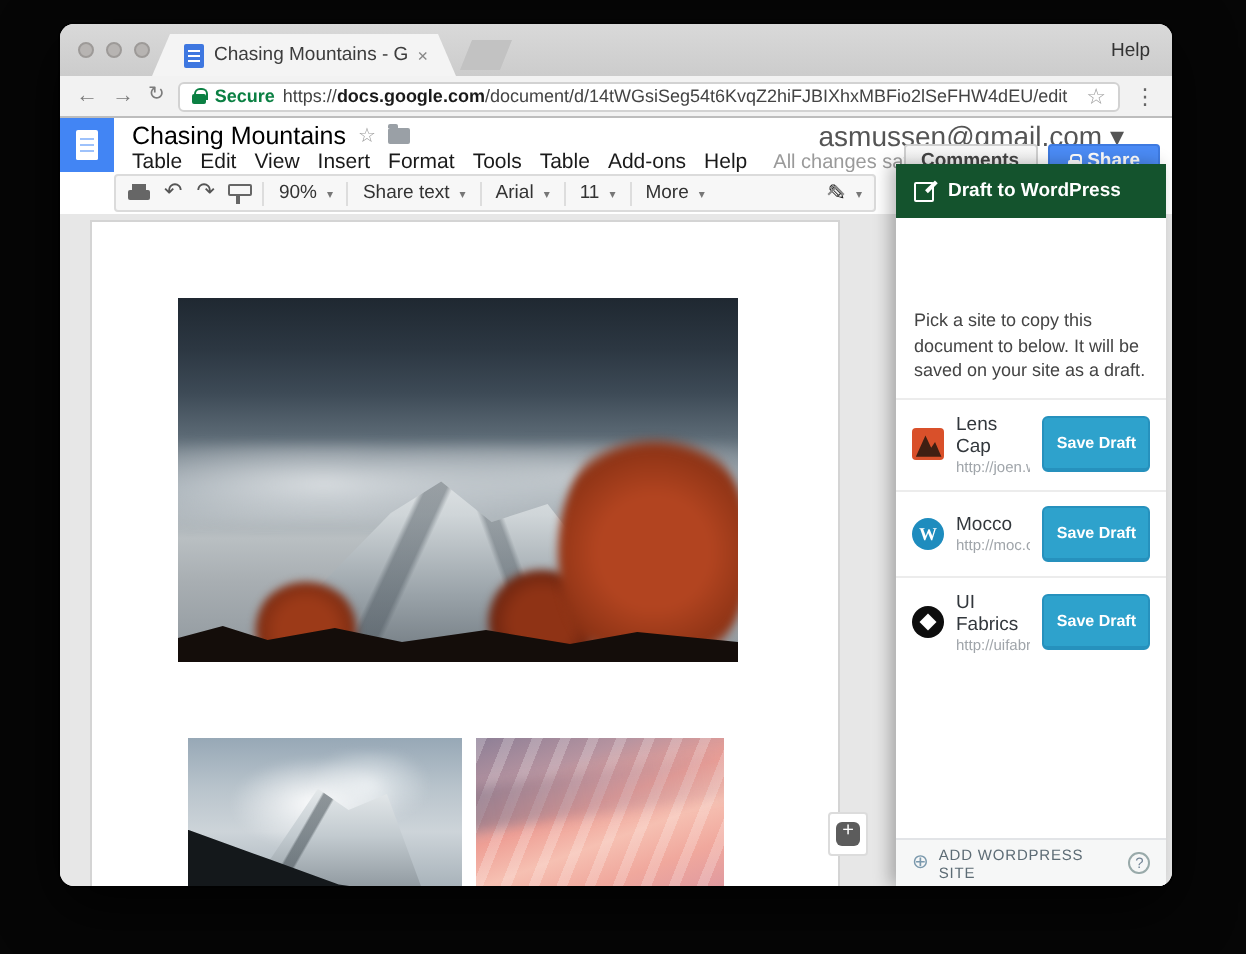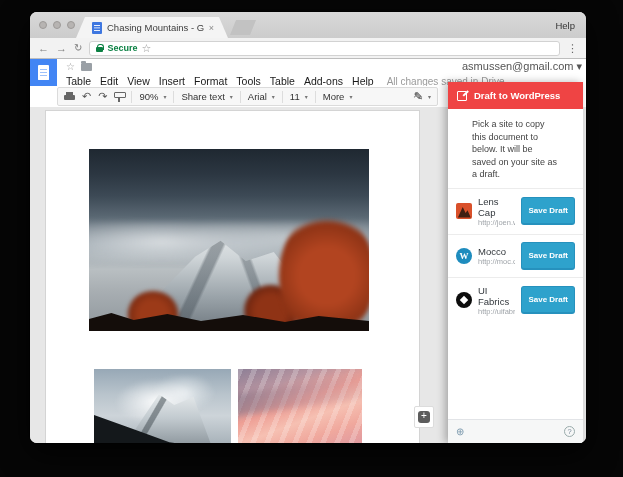--- a/index.html
+++ b/index.html
@@ -47,21 +47,21 @@
   .docs-logo::after { content:""; position:absolute; left:8px; top:6px; width:11px; height:15px; background:#fff; border-radius:1px;
     box-shadow:inset 0 -4px 0 #fff; }
   .docs-logo span { position:absolute; left:10px; top:10px; width:7px; height:8px;
     background:linear-gradient(#9ec2fb 0 1px, transparent 1px 3px) 0 0/7px 3px; z-index:1; }
   .doc-title { position:absolute; left:36px; top:2px; font-size:12.5px; color:#000; display:flex; align-items:center; gap:6px; }
   .title-star { font-size:10px; color:#9a9a9a; }
   .folder-ico { width:11px; height:8px; background:#9aa0a6; border-radius:1px; position:relative; }
   .folder-ico::before { content:""; position:absolute; left:0; top:-2px; width:5px; height:2px; background:#9aa0a6; border-radius:1px 1px 0 0; }
   .menubar { position:absolute; left:36px; top:16px; display:flex; gap:9px; font-size:10.5px; color:#1a1a1a; align-items:center; }
   .saved-status { color:#9a9a9a; font-size:10px; margin-left:4px; }
-  .account-email { position:absolute; right:4px; top:1px; font-size:11px; color:#555; }
+  .account-email { position:absolute; right:24px; top:1px; font-size:14px; color:#555; }
   .hdr-buttons { position:absolute; right:6px; top:13px; display:flex; gap:5px; }
   .btn-comments { font-size:9.5px; font-weight:bold; color:#444; background:linear-gradient(#f8f8f8,#f0f0f0);
     border:1px solid #d0d0d0; border-radius:2px; padding:2px 8px; }
   .btn-share { font-size:9.5px; font-weight:bold; color:#fff; background:#4b8bf5; border:1px solid #3e7ae0;
     border-radius:2px; padding:2px 9px; display:flex; align-items:center; gap:4px; }
   .lock-w { width:6px; height:7px; position:relative; }
   .lock-w::before { content:""; position:absolute; left:1px; top:0; width:4px; height:4px; border:1px solid #fff; border-radius:2px 2px 0 0; border-bottom:none; }
   .lock-w::after { content:""; position:absolute; left:0; top:3px; width:6px; height:4px; background:#fff; border-radius:1px; }
 
   
@@ -129,25 +129,25 @@
     border:1px solid #dcdcdc; border-radius:2px; display:flex; align-items:center; justify-content:center; }
   .explore-glyph { width:12px; height:12px; background:#5c5c5c; border-radius:3px; position:relative; }
   .explore-glyph::before { content:"+"; position:absolute; left:0; top:-1px; width:12px; text-align:center; color:#fff; font-size:10px; line-height:12px; }
 
   
   .wp-panel { position:absolute; left:418px; top:70px; width:135px; height:361px; background:#fff;
     box-shadow:-3px 0 8px rgba(0,0,0,.28); display:flex; flex-direction:column; z-index:5; }
   .wp-header { height:19px; display:flex; align-items:center; padding:0 8px; border-bottom:1px solid #e8e8e8;
     font-size:9.5px; font-weight:bold; color:#23282d; flex:none; }
   .wp-close { margin-left:auto; font-size:11px; color:#444; line-height:1; }
-  .wp-banner { height:27px; background:#ef4444; color:#fff; display:flex; align-items:center; padding:0 9px; gap:7px;
+  .wp-banner { height:27px; background:#14532d; color:#fff; display:flex; align-items:center; padding:0 9px; gap:7px;
     font-size:9.5px; font-weight:bold; flex:none; }
   .edit-ico { width:10px; height:10px; border:1.2px solid #fff; border-radius:1px; position:relative; flex:none; }
   .edit-ico::after { content:""; position:absolute; right:-2px; top:-2px; width:7px; height:1.5px; background:#fff; transform:rotate(-45deg); transform-origin:right center; }
-  .wp-desc { padding:9px 24px 7px; font-size:9px; line-height:1.4; color:#444; }
+  .wp-desc { padding:9px 9px 7px; font-size:9px; line-height:1.4; color:#444;margin-top:36px; }
   .wp-site { display:flex; align-items:center; gap:6px; padding:7px 8px; border-top:1px solid #ececec; }
   .site-texts { min-width:0; }
   .site-name { font-size:9.5px; color:#32373c; }
   .site-url { font-size:7.5px; color:#a0a5aa; white-space:nowrap; overflow:hidden; }
   .btn-savedraft { margin-left:auto; flex:none; background:#2ea2cc; border:1px solid #2691bd; border-bottom-width:2px;
     color:#fff; font-size:8px; font-weight:bold; padding:8px 6px; border-radius:3px; }
   .icon-lenscap { width:16px; height:16px; flex:none; border-radius:2px; background:#d9502a; position:relative; overflow:hidden; }
   .icon-lenscap::after { content:""; position:absolute; inset:0; background:#401f12;
     clip-path:polygon(12% 88%, 42% 22%, 60% 60%, 72% 42%, 92% 88%); }
   .icon-mocco { width:16px; height:16px; flex:none; border-radius:50%; background:#1e8cbe; color:#fff;
@@ -183,46 +183,55 @@
       <span class="profile-name">Help</span>
     </div>
 
     <div class="urlbar">
       <span class="nav-ico">←</span>
       <span class="nav-ico">→</span>
       <span class="nav-ico reload">↻</span>
       <div class="omnibox">
         <span class="lock"></span>
         <span class="secure">Secure</span>
+        <span class="url"><span>https://</span><b>docs.google.com</b><span>/document/d/14tWGsiSeg54t6KvqZ2hiFJBIXhxMBFio2lSeFHW4dEU/edit</span></span>
         <span class="star-ico">☆</span>
       </div>
       <span class="dots-ico">⋮</span>
     </div>
 
     <div class="docsheader">
       <div class="docs-logo">
           <span></span>
         </div>
       <div class="doc-title">
+        <span>Chasing Mountains</span>
         <span class="title-star">☆</span>
         <span class="folder-ico"></span>
       </div>
       <div class="menubar">
         <span>Table</span>
         <span>Edit</span>
         <span>View</span>
         <span>Insert</span>
         <span>Format</span>
         <span>Tools</span>
         <span>Table</span>
         <span>Add-ons</span>
         <span>Help</span>
         <span class="saved-status">All changes saved in Drive</span>
       </div>
       <span class="account-email">asmussen@gmail.com ▾</span>
+      <div class="hdr-buttons">
+        <button class="btn-comments">Comments</button>
+        <button class="btn-share">
+            <span class="lock-w"></span>
+            <span>Share</span>
+          </button>
+      </div>
     </div>
 
     <div class="toolbarrow">
       <div class="toolbar">
         <span class="print-ico"></span>
         <span class="t-ico">↶</span>
         <span class="t-ico">↷</span>
         <span class="paint-ico"></span>
         <span class="sep"></span>
         <span class="dd">
@@ -314,18 +323,19 @@
         <span class="icon-uifabrics"></span>
         <span class="site-texts">
           <div class="site-name">UI Fabrics</div>
           <div class="site-url">http://uifabrics.wordpr…</div>
         </span>
         <button class="btn-savedraft">Save Draft</button>
       </div>
 
       <div class="wp-footer">
         <span class="add-ico">⊕</span>
+        <span class="add-label">ADD WORDPRESS SITE</span>
         <span class="help-circle">?</span>
       </div>
     </div>
 
   </div>
 </div>
 
 </body></html>

